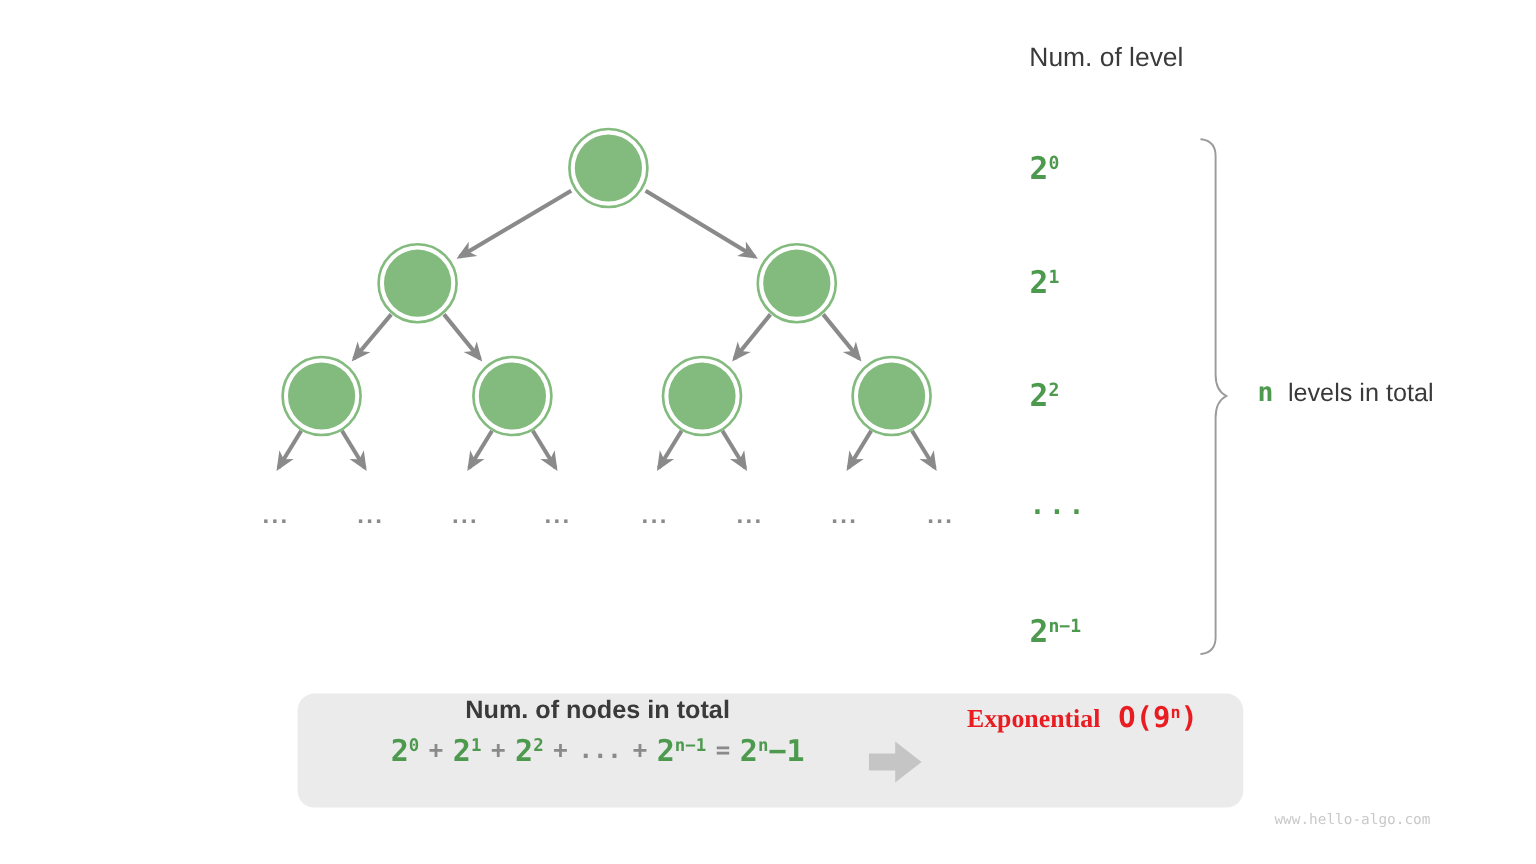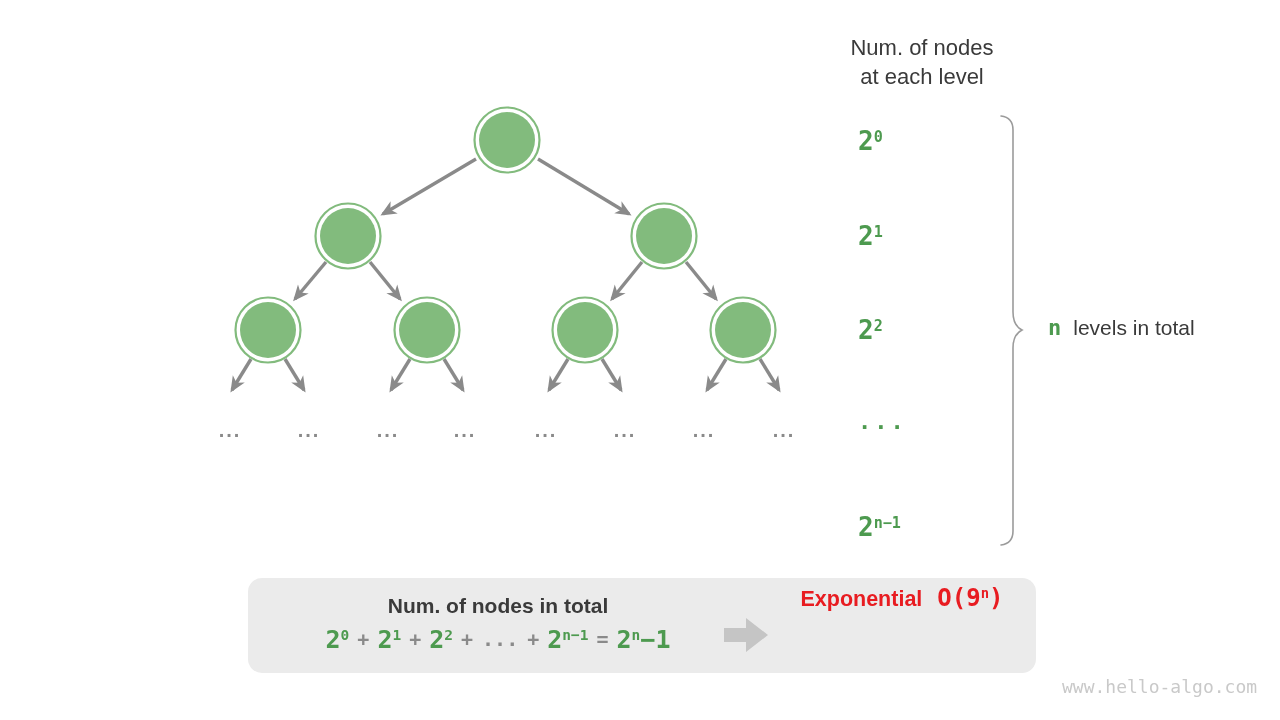--- a/index.html
+++ b/index.html
@@ -47,42 +47,42 @@
   }
 
   
   .summary-box{
     left:248px;top:578px;width:788px;height:95px;
     background:#ebebeb;border-radius:14px;z-index:2;
   }
   .sum-col-left{position:absolute;left:0;top:0;width:500px;}
   .sum-col-right{position:absolute;left:520px;top:0;width:268px;}
   .box-title{
-    margin-top:15px;text-align:center;font-weight:bold;
+    margin-top:1px;text-align:center;font-weight:bold;
     font-size:21px;color:#3a3a3a;line-height:26px;
   }
   .formula{
     margin-top:5px;text-align:center;white-space:nowrap;
     font-family:"DejaVu Sans Mono",monospace;font-weight:bold;
     font-size:25px;color:#4d9a4f;line-height:30px;
   }
   .formula .op{color:#8a8a8a;font-size:20px;margin:0 8px;vertical-align:2px;}
   .formula .fdots{color:#8a8a8a;font-size:20px;margin:0 1px;vertical-align:2px;}
   .complexity-line{
     margin-top:6px;text-align:center;white-space:nowrap;
     color:#e81c21;font-weight:bold;line-height:28px;
   }
-  .complexity-line .cname{font-size:21.5px;margin-right:15px;}
+  .complexity-line .cname{font-size:21.5px;margin-right:15px;font-family:Liberation Serif, serif;}
   .bigo{font-family:"DejaVu Sans Mono",monospace;font-size:24px;}
   #implies-arrow{position:absolute;left:724px;top:616px;z-index:3;}
 
   
   .watermark{
     left:1062px;top:676px;color:#c9c9c9;
-    font-family:"DejaVu Sans Mono",monospace;font-size:18px;z-index:2;
+    font-family:"DejaVu Sans Mono",monospace;font-size:12px;z-index:2;
   }
 </style>
 </head>
 <body>
 
 <svg id="tree-svg" width="1280" height="720" viewBox="0 0 1280 720">
   <defs>
     <marker id="ah" markerUnits="userSpaceOnUse" markerWidth="18" markerHeight="16" refX="14" refY="8" orient="auto">
       <path d="M1,1 L17,8 L1,15 L5.5,8 Z" fill="#8a8a8a"></path>
     </marker>
@@ -136,22 +136,21 @@
     </g>
   </g>
 
   <path d="M 1001 116 C 1009 117 1013 121 1013 130
            L 1013 312 C 1013 322 1016 327 1022 330
            C 1016 333 1013 338 1013 348
            L 1013 531 C 1013 540 1009 544 1001 545" fill="none" stroke="#9b9b9b" stroke-width="1.6" stroke-linecap="round"></path>
 </svg>
 
 <div class="abs levels-header">
-  <div>Num. of nodes</div>
-  <div>at each level</div>
+  <div>Num. of level</div>
 </div>
 
 <div class="lvl" style="top:126px"><span>2</span><span class="sup">0</span></div>
 <div class="lvl" style="top:221px"><span>2</span><span class="sup">1</span></div>
 <div class="lvl" style="top:315px"><span>2</span><span class="sup">2</span></div>
 <div class="lvl dots-label" style="top:415px"><span>...</span></div>
 <div class="lvl" style="top:512px"><span>2</span><span class="sup">n−1</span></div>
 
 <div class="tdots" style="left:195px">...</div>
 <div class="tdots" style="left:274px">...</div>

